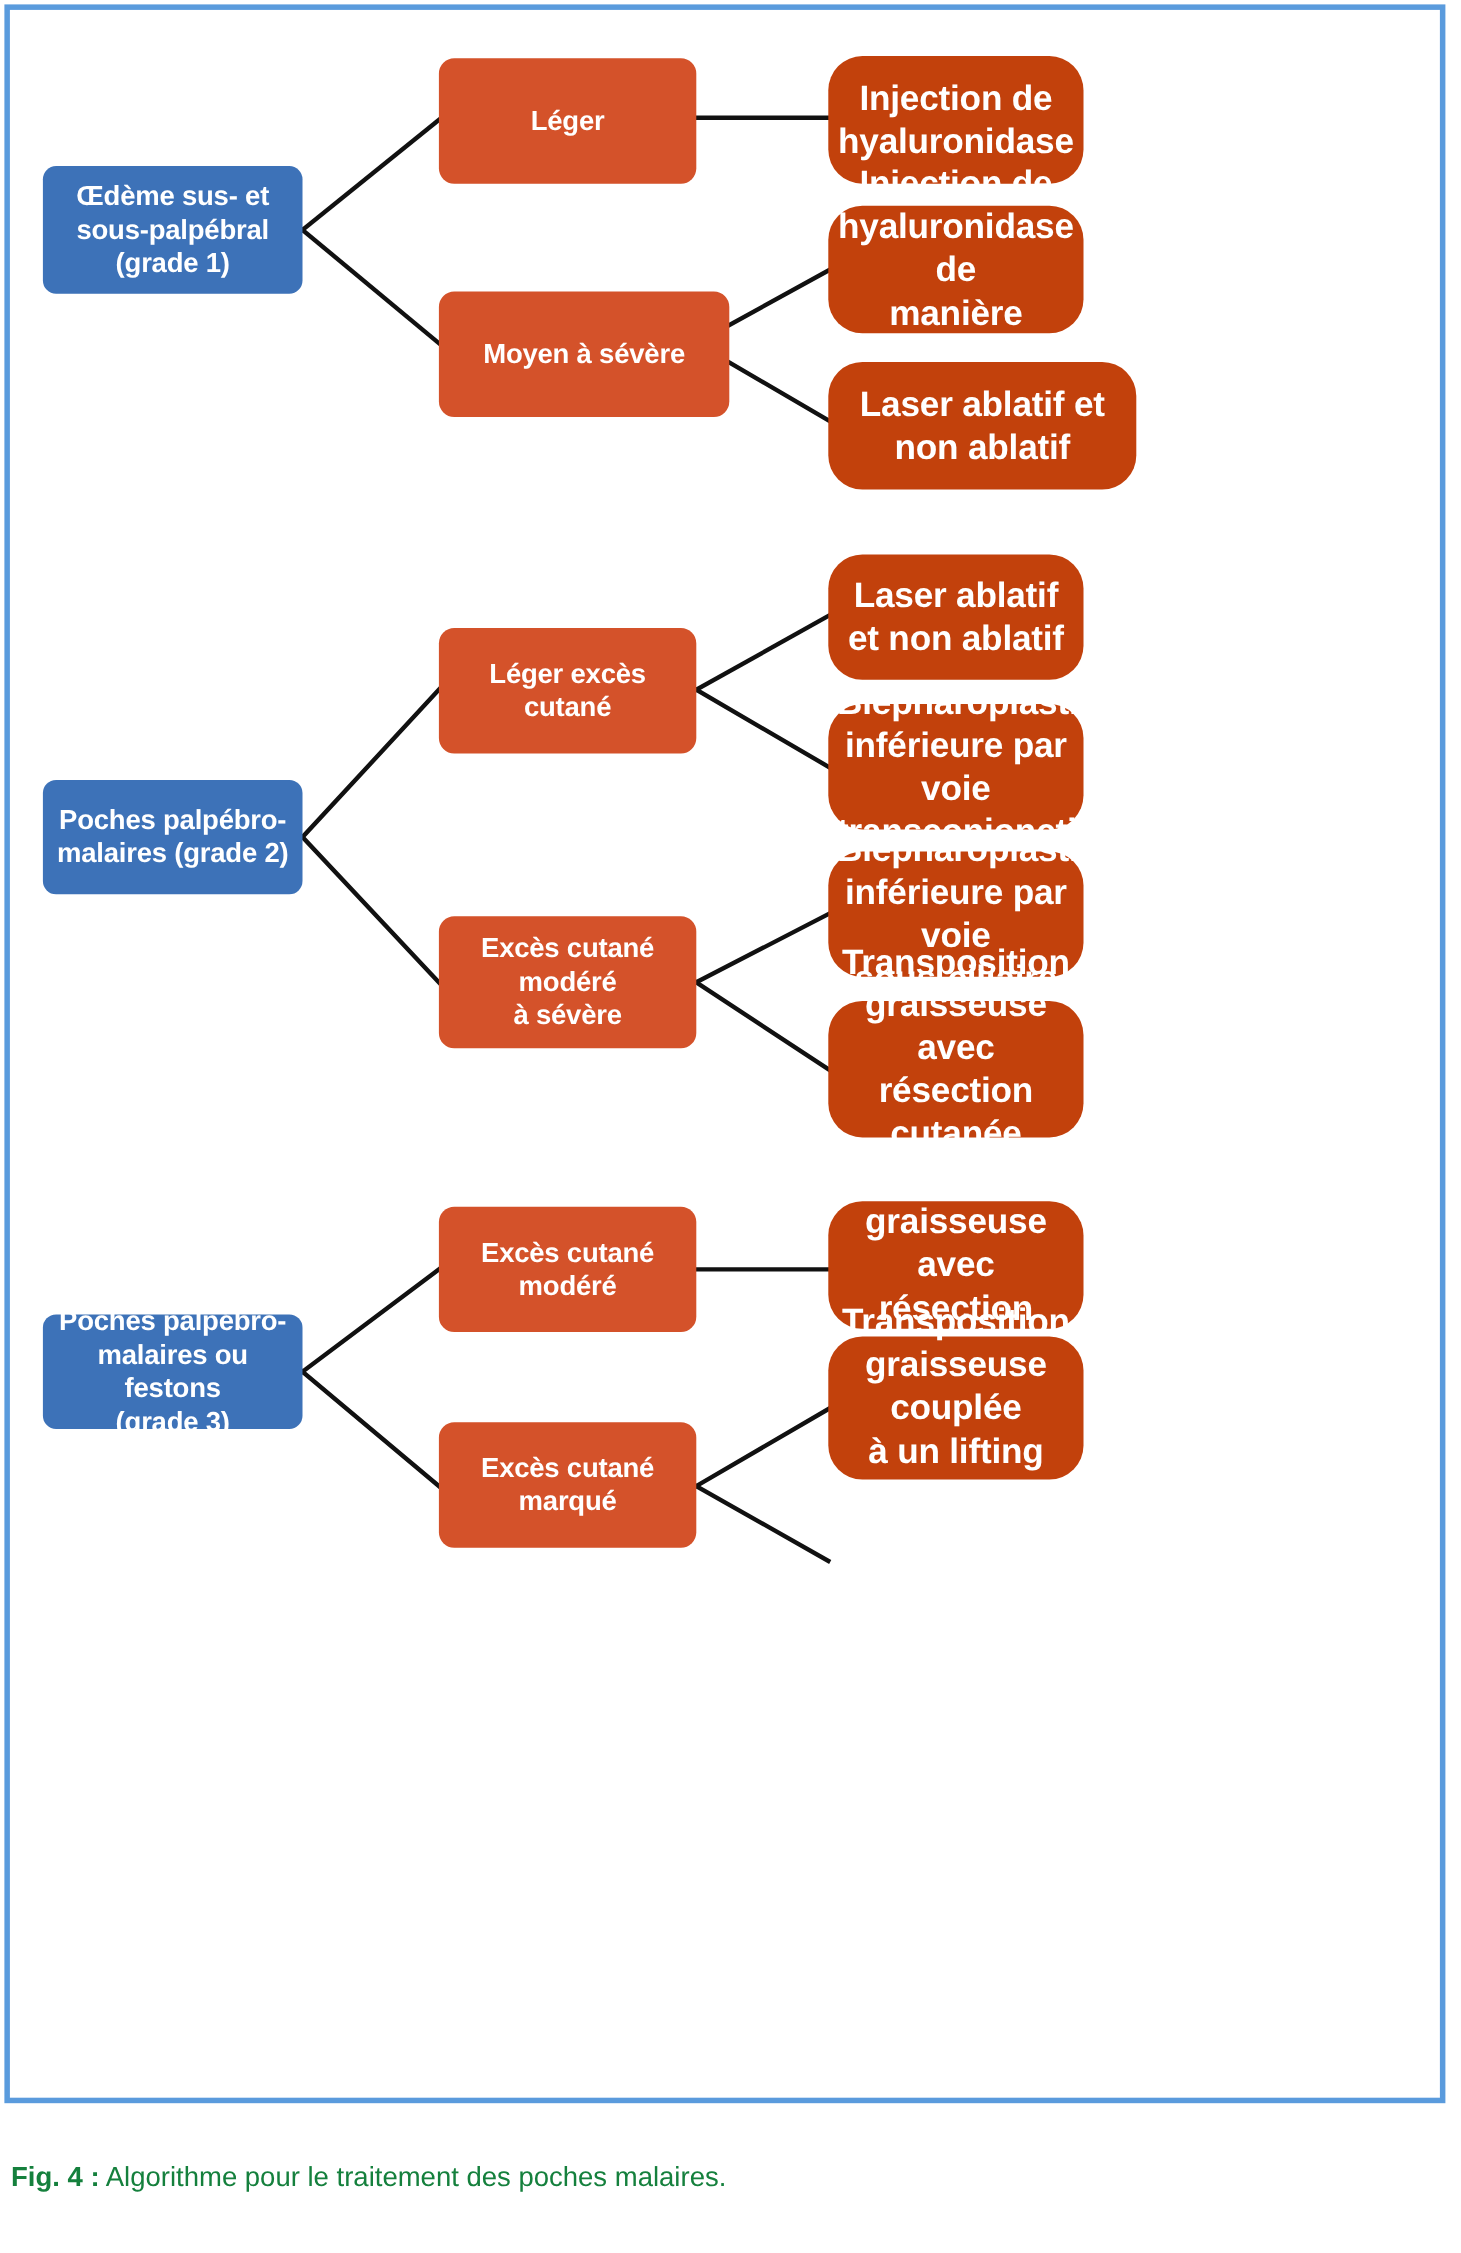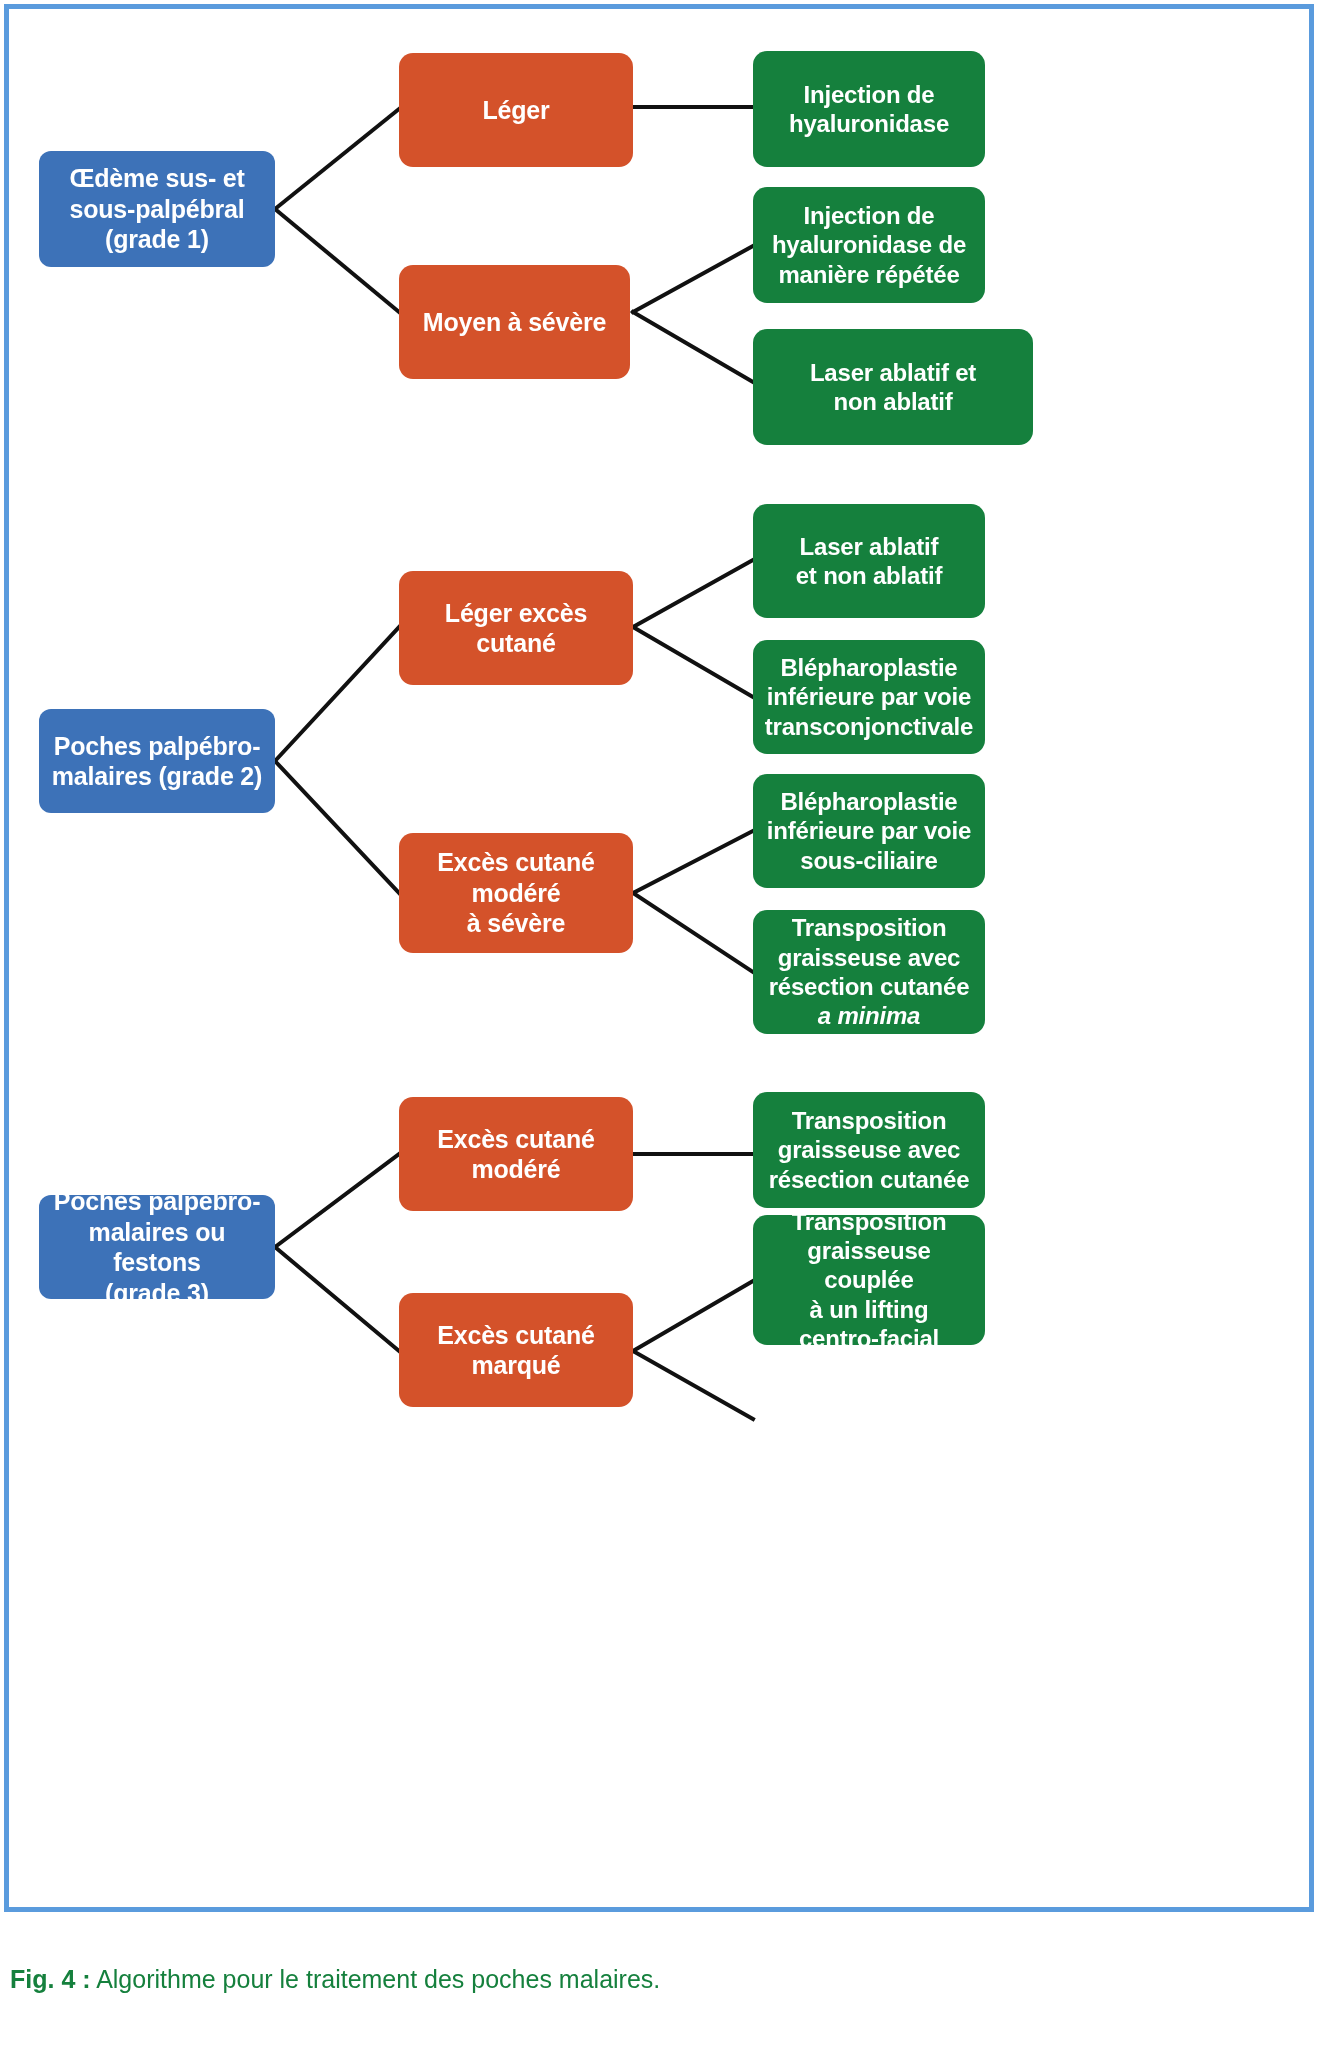--- a/index.html
+++ b/index.html
@@ -17,21 +17,21 @@
 
   .node{
     position:absolute;box-sizing:border-box;
     display:flex;align-items:center;justify-content:center;text-align:center;
     color:#ffffff;font-weight:bold;line-height:1.22;
     border-radius:14px;padding:4px 8px;
     letter-spacing:-0.2px;
   }
   .node-blue{background:#3d72b8;font-size:25px;border-radius:12px;}
   .node-orange{background:#d4522a;font-size:25px;}
-  .node-purple{background:#15803d;font-size:24px;}
+  .node-purple{background:#c2410c;font-size:32px;border-radius:31px;}
   .node .txt{white-space:pre-line;display:block;width:100%;}
 
   #caption{
     position:absolute;left:10px;top:1965px;width:1300px;
     font-size:25px;color:#15803d;font-weight:normal;
   }
   #caption b{font-weight:bold;}
 </style>
 </head>
 <body>
@@ -74,21 +74,21 @@
 
     <div class="node node-orange" style="left:390px;top:44px;width:234px;height:114px;">
       <span class="txt">Léger</span>
     </div>
 
     <div class="node node-purple" style="left:744px;top:42px;width:232px;height:116px;">
       <span class="txt">Injection de
 hyaluronidase</span>
     </div>
 
-    <div class="node node-orange" style="left:390px;top:256px;width:231px;height:114px;">
+    <div class="node node-orange" style="left:390px;top:256px;width:264px;height:114px;">
       <span class="txt">Moyen à sévère</span>
     </div>
 
     <div class="node node-purple" style="left:744px;top:178px;width:232px;height:116px;">
       <span class="txt">Injection de
 hyaluronidase de
 manière répétée</span>
     </div>
 
     <div class="node node-purple" style="left:744px;top:320px;width:280px;height:116px;">

